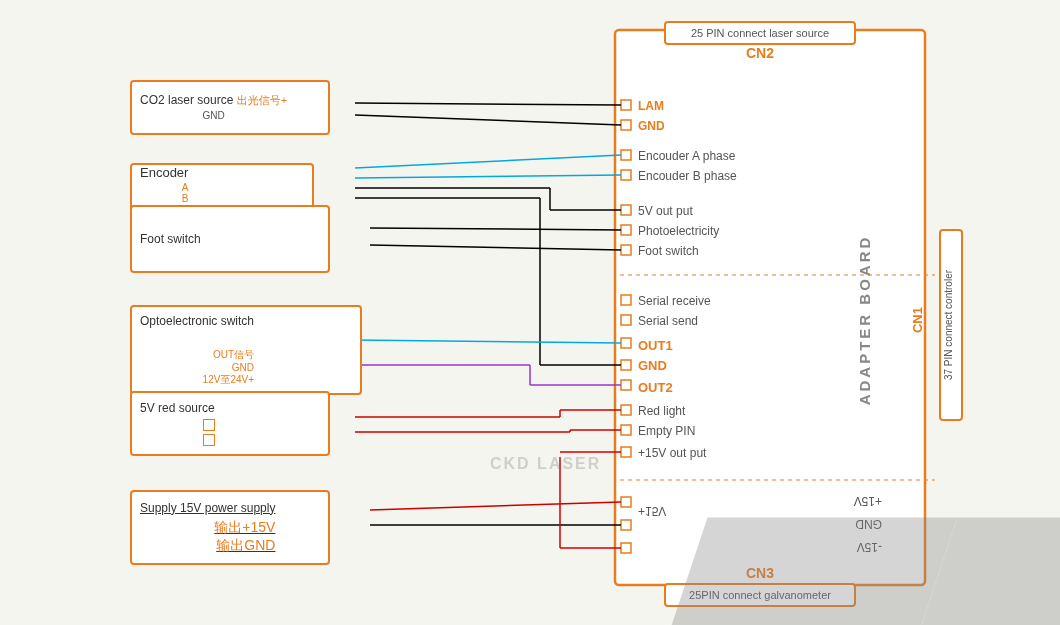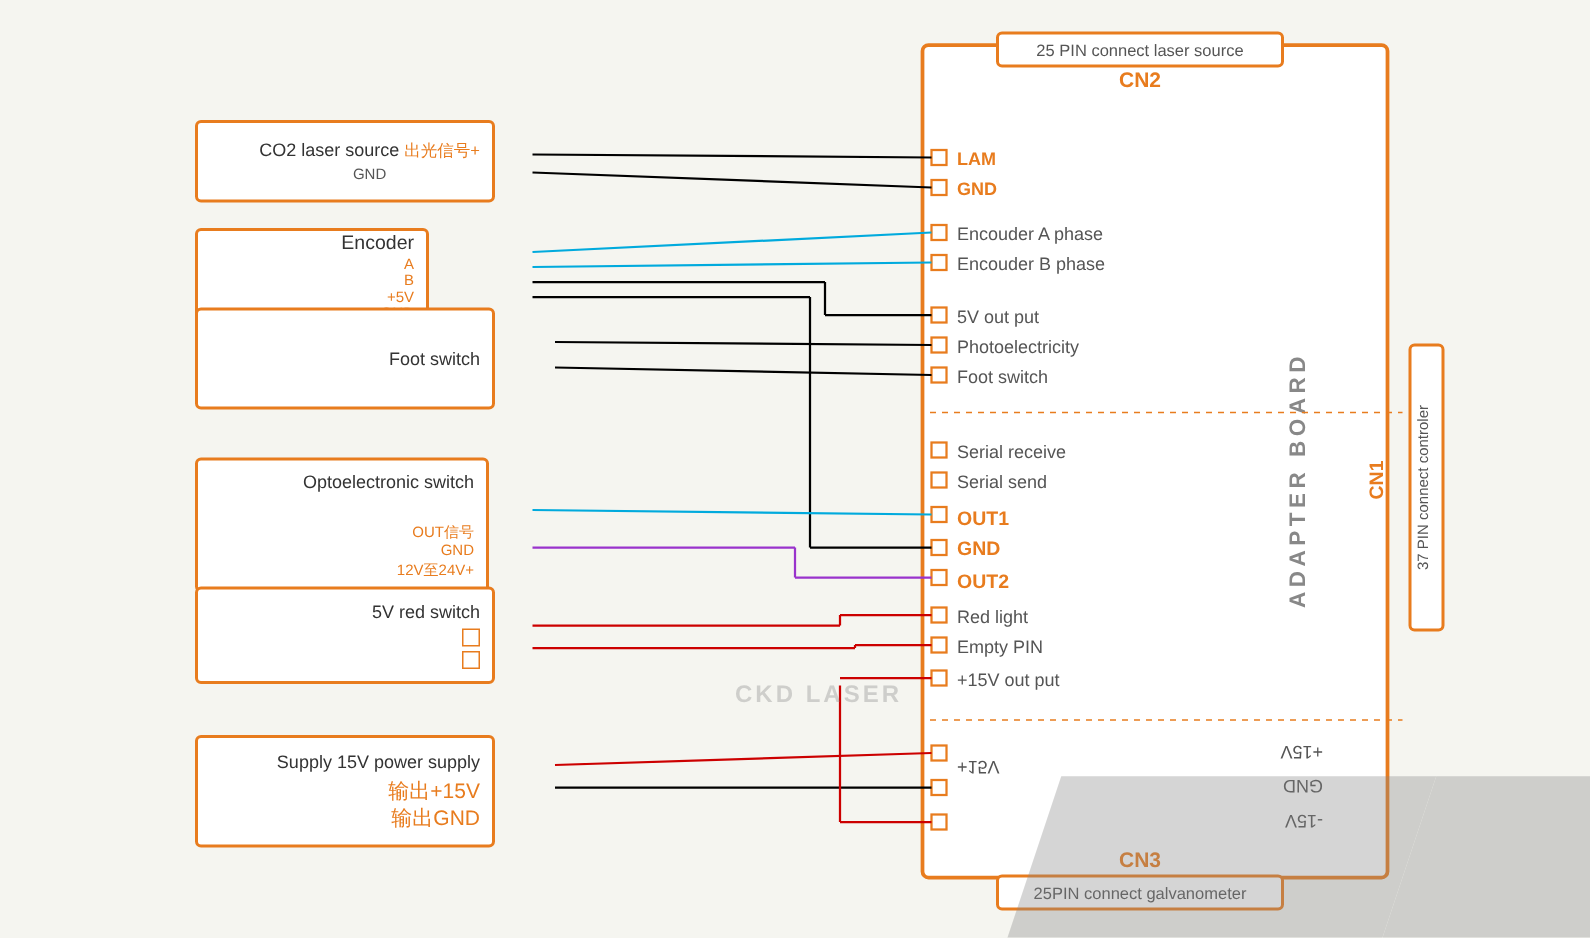--- a/index.html
+++ b/index.html
@@ -23,21 +23,21 @@
       width: 1060px;
       height: 625px;
     }
     .box {
       position: absolute;
       border: 2px solid #e87c1e;
       border-radius: 4px;
       background: white;
       display: flex;
       align-items: center;
-      justify-content: flex-end;
+      justify-content: flex-start;
       text-align: center;
       font-size: 12px;
       color: #333;
       padding: 4px 8px;
     }
     .chinese-text {
       color: #e87c1e;
       font-size: 11px;
     }
   </style>
@@ -171,59 +171,59 @@
   </svg>
 
   <div class="box" style="left:130px; top:80px; width:200px; height:55px;">
     <div>
       <span>CO2 laser source</span>
       <span class="chinese-text">出光信号+</span><br>
       <span style="font-size:10px;color:#555;">GND</span>
     </div>
   </div>
 
-  <div class="box" style="left:130px; top:152px; width:156px; height:65px;">
+  <div class="box" style="left:130px; top:163px; width:184px; height:65px;">
     <div>
       <div style="font-size:13px;">Encoder</div>
       <div style="font-size:10px; color:#e87c1e; text-align:right; margin-top:2px;">
         <span>A</span><br>
         <span>B</span><br>
         <span>+5V</span><br>
         <span>GND</span>
       </div>
     </div>
   </div>
 
   <div class="box" style="left:130px; top:205px; width:200px; height:68px;">
     <div>Foot switch</div>
   </div>
 
-  <div class="box" style="left:130px; top:305px; width:196px; height:90px;">
+  <div class="box" style="left:130px; top:305px; width:232px; height:90px;">
     <div style="text-align:center;">
       <div style="font-size:12px;">Optoelectronic switch</div>
       <div style="font-size:10px; color:#e87c1e; margin-top:20px; text-align:right;">
         <span>OUT信号</span><br>
         <span>GND</span><br>
         <span>12V至24V+</span>
       </div>
     </div>
   </div>
 
   <div class="box" style="left:130px; top:391px; width:200px; height:65px;">
     <div>
-      <div>5V red switch</div>
+      <div>5V red source</div>
       <div style="display:flex; flex-direction:column; align-items:flex-end; margin-top:4px;">
         <div style="width:12px; height:12px; border:1.5px solid #e87c1e; margin-bottom:3px;"></div>
         <div style="width:12px; height:12px; border:1.5px solid #e87c1e;"></div>
       </div>
     </div>
   </div>
 
   <div class="box" style="left:130px; top:490px; width:200px; height:75px;">
-    <div style="text-align:center;">
+    <div style="text-align:center;text-decoration:underline;">
       <div style="font-size:12px;">Supply 15V power supply</div>
       <div style="font-size:14px; color:#e87c1e; text-align:right; margin-top:4px;">
         <span>输出+15V</span><br>
         <span>输出GND</span>
       </div>
     </div>
   </div>
 
   <div style="position:absolute; left:490px; top:455px; opacity:0.35; display:flex; flex-direction:column; align-items:center;">
     <svg width="80" height="50" viewBox="0 0 80 50">

